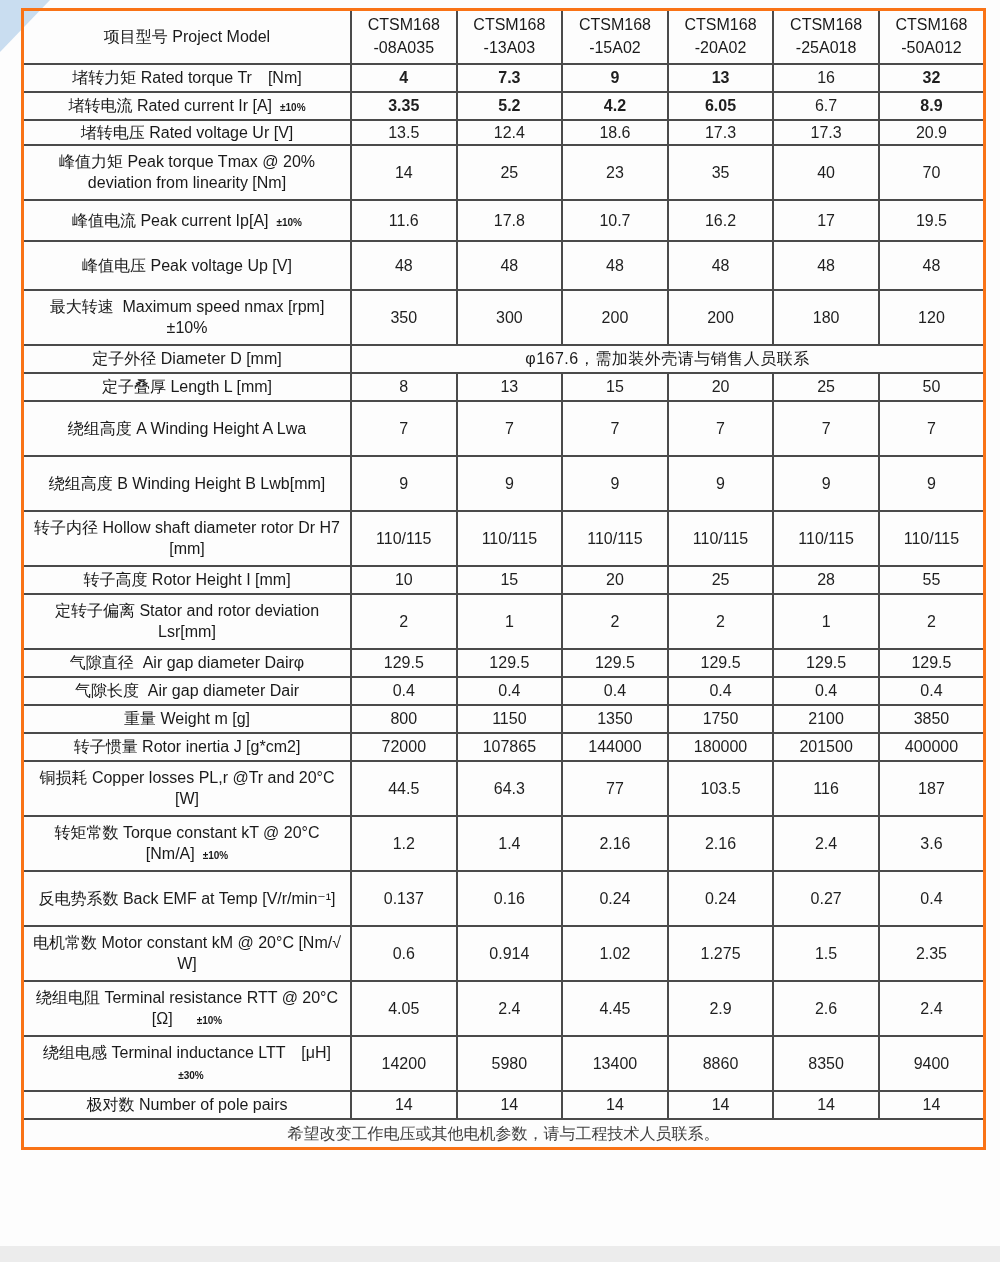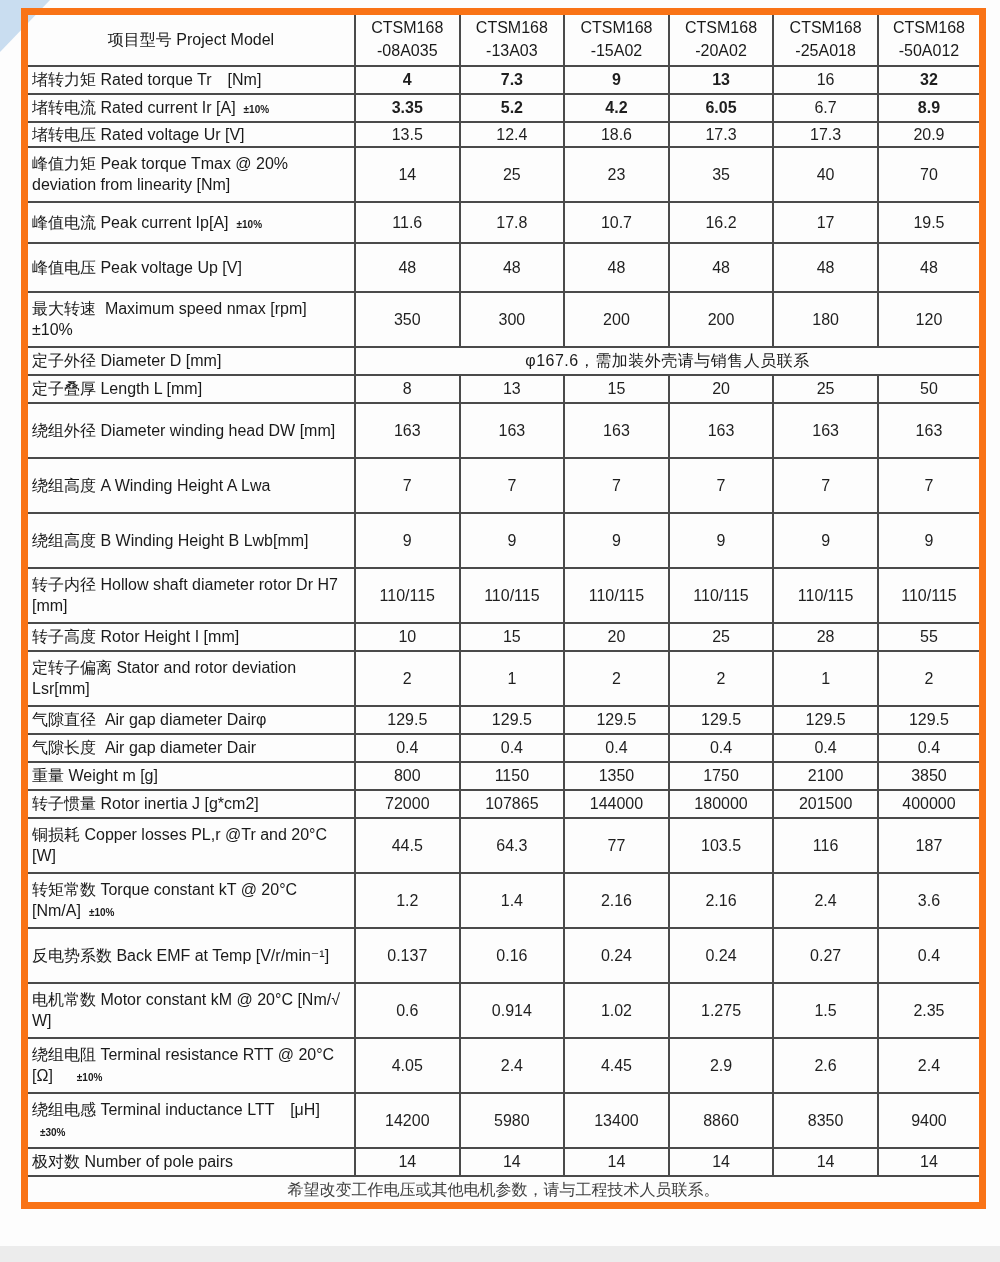--- a/index.html
+++ b/index.html
@@ -11,34 +11,34 @@
   .corner-triangle{
     position:absolute;left:0;top:0;width:0;height:0;
     border-top:52px solid #c9ddf0;border-right:50px solid transparent;
   }
   .bottom-strip{
     position:absolute;left:0;bottom:0;width:1000px;height:16px;background:#ececec;
   }
   table.spec{
     position:absolute;left:21px;top:8px;width:965px;
     border-collapse:collapse;table-layout:fixed;
-    border:7px solid #f97316;
+    border:3px solid #f97316;
   }
   table.spec th, table.spec td{
     border:2px solid #4a4a4a;
     vertical-align:middle;
     font-size:16px;line-height:1.32;
     font-weight:normal;
     padding:1px 4px;
     overflow:hidden;
   }
   thead tr{height:54px;}
   tfoot tr{height:30px;}
   th.label-col{width:318px;}
-  .lbl-cell{text-align:left;padding-left:9px;padding-right:4px;border-radius:9px;}
+  .lbl-cell{text-align:center;padding-left:9px;padding-right:4px;border-radius:9px;}
   .lbl{white-space:pre-wrap;}
   .small-note{font-size:10px;font-weight:bold;margin-left:8px;white-space:nowrap;}
   .hdr-label{text-align:center;font-size:17px;}
   .model-cell{text-align:center;}
   .model-cell div{line-height:1.4;}
   td.val{text-align:center;color:#1f1f1f;}
   td.val.bold{font-weight:bold;}
   td.merged{text-align:center;letter-spacing:0.5px;margin-top:48px;}
   tfoot td{text-align:center;font-weight:bold;color:#404040;font-size:16px;}
 </style>
@@ -149,29 +149,20 @@
       <tr style="height: 28px;">
         <th class="lbl-cell"><span class="lbl">定子叠厚 Length L [mm]</span></th>
         <td class="val">8</td>
         <td class="val">13</td>
         <td class="val">15</td>
         <td class="val">20</td>
         <td class="val">25</td>
         <td class="val">50</td>
       </tr>
       <tr style="height: 55px;">
-        <th class="lbl-cell"><span class="lbl">绕组外径 Diameter winding head DW [mm]</span></th>
-        <td class="val">163</td>
-        <td class="val">163</td>
-        <td class="val">163</td>
-        <td class="val">163</td>
-        <td class="val">163</td>
-        <td class="val">163</td>
-      </tr>
-      <tr style="height: 55px;">
         <th class="lbl-cell"><span class="lbl">绕组高度 A Winding Height A Lwa</span></th>
         <td class="val">7</td>
         <td class="val">7</td>
         <td class="val">7</td>
         <td class="val">7</td>
         <td class="val">7</td>
         <td class="val">7</td>
       </tr>
       <tr style="height: 55px;">
         <th class="lbl-cell"><span class="lbl">绕组高度 B Winding Height B Lwb[mm]</span></th>

